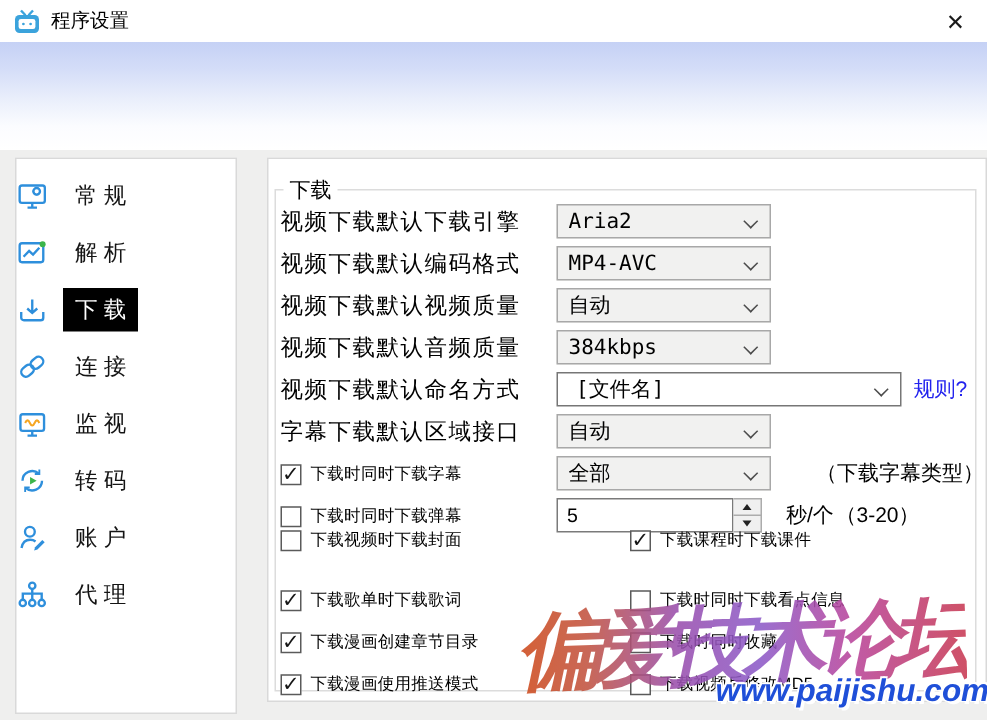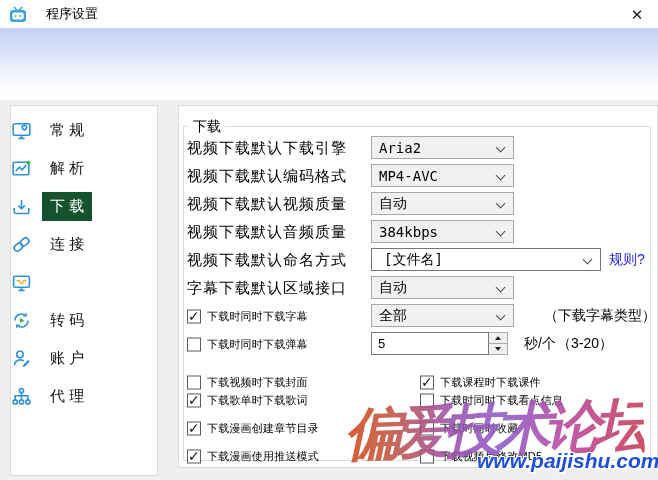--- a/index.html
+++ b/index.html
@@ -5,36 +5,36 @@
   * { margin:0; padding:0; box-sizing:border-box; }
   html,body { width:658px; height:480px; }
   body {
     position:relative; overflow:hidden; background:#fff; color:#000;
     font-family:"Liberation Sans","DejaVu Sans",sans-serif;
   }
 
   
   .titlebar { position:absolute; top:0; left:0; right:0; height:28px; background:#fff; display:flex; align-items:center; padding-left:9px; }
   .app-icon { width:18px; height:17px; flex:none; }
-  .title { font-size:13px; margin-left:19px; color:#000;font-family:Liberation Mono, monospace; }
+  .title { font-size:13px; margin-left:7px; color:#000;font-family:Liberation Mono, monospace; }
   .close-btn { position:absolute; right:9px; top:4px; width:24px; height:22px; display:flex; align-items:center; justify-content:center; font-size:15px; color:#1a1a1a; cursor:pointer; }
 
   
   .banner { position:absolute; top:28px; left:0; right:0; height:72px;
     background:linear-gradient(180deg,#c5d1f5 0%,#d4ddf8 25%,#e9eefb 52%,#fbfcff 78%,#ffffff 100%); }
 
   
   .workspace { position:absolute; top:100px; left:0; right:0; bottom:0; background:#efefee; }
 
   
   .sidebar { position:absolute; left:10px; top:5px; width:148px; height:371px; background:#fff; border:1px solid #d9d9d9; padding-top:5px; }
   .side-item { height:38px; display:flex; align-items:center; cursor:pointer; }
   .side-icon { width:21px; height:21px; margin-right:10px; flex:none; }
   .side-label { font-size:15px; padding:5px 8px; color:#141414; white-space:pre; }
-  .side-item.selected .side-label { background:#14532d; color:#fff; }
+  .side-item.selected .side-label { background:#000000; color:#fff; }
 
   
   .main { position:absolute; left:178px; top:5px; width:480px; height:363px; background:#fff; border:1px solid #d9d9d9; }
   .groupbox { position:absolute; left:4px; top:20px; right:6px; bottom:6px; border:1px solid #dcdcdc; }
   .group-label { position:absolute; top:-9px; left:5px; background:#fff; padding:0 4px; font-size:14px; color:#000; }
 
   .row { position:absolute; left:0; right:0; height:24px; }
   .lbl { position:absolute; left:8px; top:50%; transform:translateY(-50%); font-size:15px; letter-spacing:1px; white-space:nowrap; }
 
   .combo { position:absolute; left:192px; top:0; width:143px; height:23px; background:#f1f1f0; border:1px solid #a8a8a8;
@@ -148,20 +148,21 @@
     </div>
 
     <div class="side-item">
       <span class="side-icon">
         <svg width="21" height="21" viewBox="0 0 20 20" fill="none" stroke="#2e8fdc" stroke-width="1.5">
           <rect x="2.5" y="4" width="15" height="10.5" rx="1.5"></rect>
           <path d="M5.5 9.5c1-2.2 2-2.2 3 0s2 2.2 3 0 2-2.2 3 0" stroke="#f5a623" stroke-width="1.3"></path>
           <path d="M7 17.5h6M10 14.5v3"></path>
         </svg>
       </span>
+      <span class="side-label">监 视</span>
     </div>
 
     <div class="side-item">
       <span class="side-icon">
         <svg width="21" height="21" viewBox="0 0 20 20" fill="none" stroke="#2e8fdc" stroke-width="1.5">
           <path d="M3.8 10a6.2 6.2 0 0 1 10.4-4.5"></path>
           <path d="M16.2 10a6.2 6.2 0 0 1-10.4 4.5"></path>
           <path d="M14.5 2.8v2.9h-2.9" stroke-width="1.2"></path>
           <path d="M5.5 17.2v-2.9h2.9" stroke-width="1.2"></path>
           <path d="M8.6 7.6l4.2 2.4-4.2 2.4z" fill="#3cb54a" stroke="none"></path>
@@ -273,21 +274,21 @@
             <span class="tri-up"></span>
           </span>
         <span class="spin-btn">
             <span class="tri-dn"></span>
           </span>
       </span>
       <span class="note" style="left:345px">秒/个</span>
       <span class="note" style="left:378px">（3-20）</span>
     </div>
 
-    <div class="row" style="top:264px">
+    <div class="row" style="top:242px">
       <span class="cb col1">
         <span class="cbx"></span>
         <span class="cb-label">下载视频时下载封面</span>
       </span>
       <span class="cb col2">
         <span class="cbx on"></span>
         <span class="cb-label">下载课程时下载课件</span>
       </span>
     </div>
 

